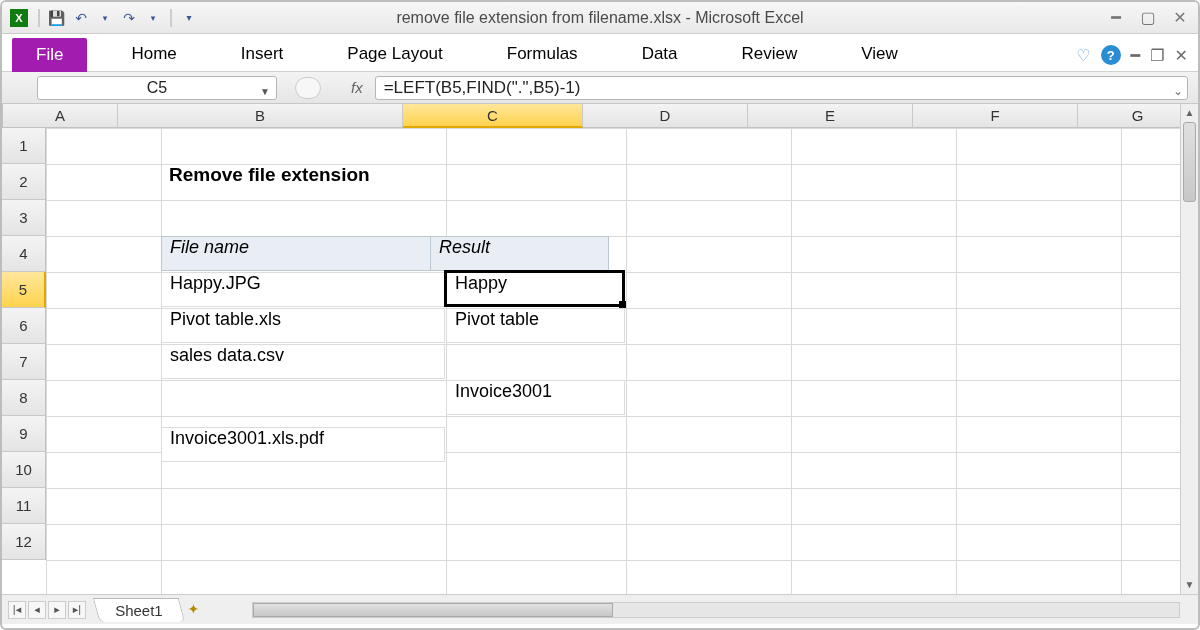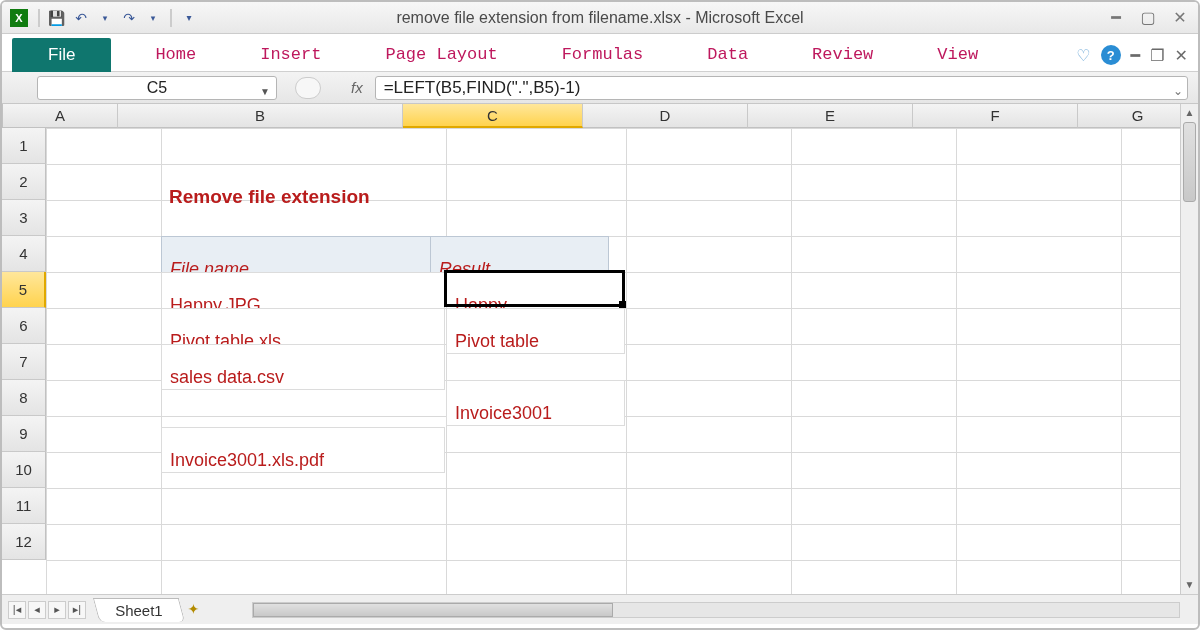--- a/index.html
+++ b/index.html
@@ -5,42 +5,42 @@
 * { box-sizing: border-box; margin: 0; padding: 0; font-family: "Segoe UI", Tahoma, sans-serif; }
 body { background: #fff; width: 1200px; height: 630px; overflow: hidden; position: relative; border: 2px solid #bdbdbd; border-radius: 6px;}
 .titlebar { height: 32px; background: linear-gradient(#f7f7f7,#e8e8e8); border-bottom: 1px solid #ccc; display: flex; align-items: center; padding: 0 8px; position: relative;}
 .titlebar .icon-excel { width:18px; height:18px; background:#107c10; margin-right:4px; display:flex; align-items:center; justify-content:center; color:#fff; font-size:11px; font-weight:bold;}
 .titlebar .qat { display:flex; align-items:center; gap:2px;}
 .titlebar .qat .q { width:22px; height:22px; display:flex; align-items:center; justify-content:center; color:#3b5998; font-size:14px;}
 .titlebar .title { position:absolute; left:0; right:0; text-align:center; font-size:16px; color:#4a4a4a; pointer-events:none;}
 .titlebar .wincontrols { margin-left:auto; display:flex; gap:12px; color:#777; font-size:16px;}
 .titlebar .wincontrols span { width:20px; text-align:center;}
 .ribbon-tabs { height:38px; background:#fff; border-bottom:1px solid #d0d0d0; display:flex; align-items:flex-end; padding-left:10px; position:relative;}
-.ribbon-tabs .file { background:#0f766e; color:#fff; padding:7px 36px; font-size:17px; border-radius:2px 2px 0 0; margin-bottom:-1px;}
-.ribbon-tabs .tab { padding:7px 20px; font-size:17px; color:#be185d; margin-left:24px;font-family:Liberation Mono, monospace;}
+.ribbon-tabs .file { background:#a21caf; color:#fff; padding:7px 24px; font-size:17px; border-radius:2px 2px 0 0; margin-bottom:-1px;}
+.ribbon-tabs .tab { padding:7px 20px; font-size:17px; color:#000000; margin-left:24px;}
 .ribbon-tabs .right-icons { position:absolute; right:10px; bottom:6px; display:flex; align-items:center; gap:10px; color:#6a6a6a; font-size:16px;}
 .ribbon-tabs .right-icons .help { width:20px; height:20px; border-radius:50%; background:#2a8dd4; color:#fff; display:flex; align-items:center; justify-content:center; font-size:13px; font-weight:bold;}
 .namebox-row { height:32px; background:linear-gradient(#f3f3f3,#e6e6e6); border-bottom:1px solid #c7c7c7; display:flex; align-items:center; padding:0 10px 0 35px;}
 .name-box { width:240px; height:24px; background:#fff; border:1px solid #b5b5b5; border-radius:3px; text-align:center; font-size:16px; line-height:22px; color:#222; position:relative;}
 .name-box .dd { position:absolute; right:6px; top:4px; color:#555; font-size:10px;}
 .fx-label { margin:0 12px 0 30px; font-style:italic; color:#666; font-size:15px;}
 .formula-bar { flex:1; height:24px; background:#fff; border:1px solid #b5b5b5; border-radius:3px; padding:0 8px; font-size:17px; color:#222; line-height:22px; position:relative;}
 .formula-bar .expand { position:absolute; right:4px; top:3px; color:#777; font-size:12px;}
 .grid-wrap { position:relative; height:520px; background:#fff;}
 .col-headers { position:absolute; top:0; left:0; right:18px; height:24px; display:flex;}
 .corner { width:44px; height:24px; background:linear-gradient(#f2f2f2,#e2e2e2); border-right:1px solid #c1c1c1; border-bottom:1px solid #c1c1c1;}
 .ch { height:24px; background:linear-gradient(#f4f4f4,#e4e4e4); border-right:1px solid #c9c9c9; border-bottom:1px solid #c1c1c1; text-align:center; font-size:15px; color:#333; line-height:24px;}
 .ch.sel { background:linear-gradient(#ffe79b,#ffd34e); border-bottom:2px solid #e0a800;}
 .row-headers { position:absolute; top:24px; left:0; width:44px;}
 .rh { height:36px; background:linear-gradient(#f4f4f4,#e4e4e4); border-right:1px solid #c1c1c1; border-bottom:1px solid #c9c9c9; text-align:center; font-size:15px; color:#333; line-height:36px;}
 .rh.sel { background:linear-gradient(#ffe79b,#ffd34e); border-right:2px solid #e0a800;}
 .cells { position:absolute; top:24px; left:44px; right:18px; bottom:30px; background:#fff;}
 .gridline-v { position:absolute; top:0; bottom:0; width:1px; background:#d9d9d9;}
 .gridline-h { position:absolute; left:0; right:0; height:1px; background:#d9d9d9;}
-.cell-text { position:absolute; font-size:18px; color:#b91c1c; padding:22px 8px;}
+.cell-text { position:absolute; font-size:18px; color:#000000; padding:0 8px;}
 .tbl-hdr { background:#e8eef4; border:1px solid #bcc7d4;font-style:italic;}
 .tbl-cell { border:1px solid #dcdcdc; background:#fff;}
 .bold { font-weight:bold; font-size:19px;}
 .sel-box { position:absolute; border:3px solid #000; pointer-events:none;}
 .sel-handle { position:absolute; width:7px; height:7px; background:#000; right:-4px; bottom:-4px;}
 .vscroll { position:absolute; right:0; top:0; width:18px; bottom:30px; background:#efefef; border-left:1px solid #ccc;}
 .vscroll .track { position:absolute; top:18px; bottom:18px; left:2px; right:2px;}
 .vscroll .thumb { position:absolute; top:0; left:0; right:0; height:80px; background:linear-gradient(#e0e0e0,#c8c8c8); border:1px solid #aaa; border-radius:3px;}
 .vscroll .arr { position:absolute; left:0; right:0; height:18px; text-align:center; font-size:10px; color:#666; line-height:18px;}
 .hscroll-row { position:absolute; bottom:0; left:0; right:0; height:30px; background:#efefef; border-top:1px solid #ccc; display:flex; align-items:center;}

